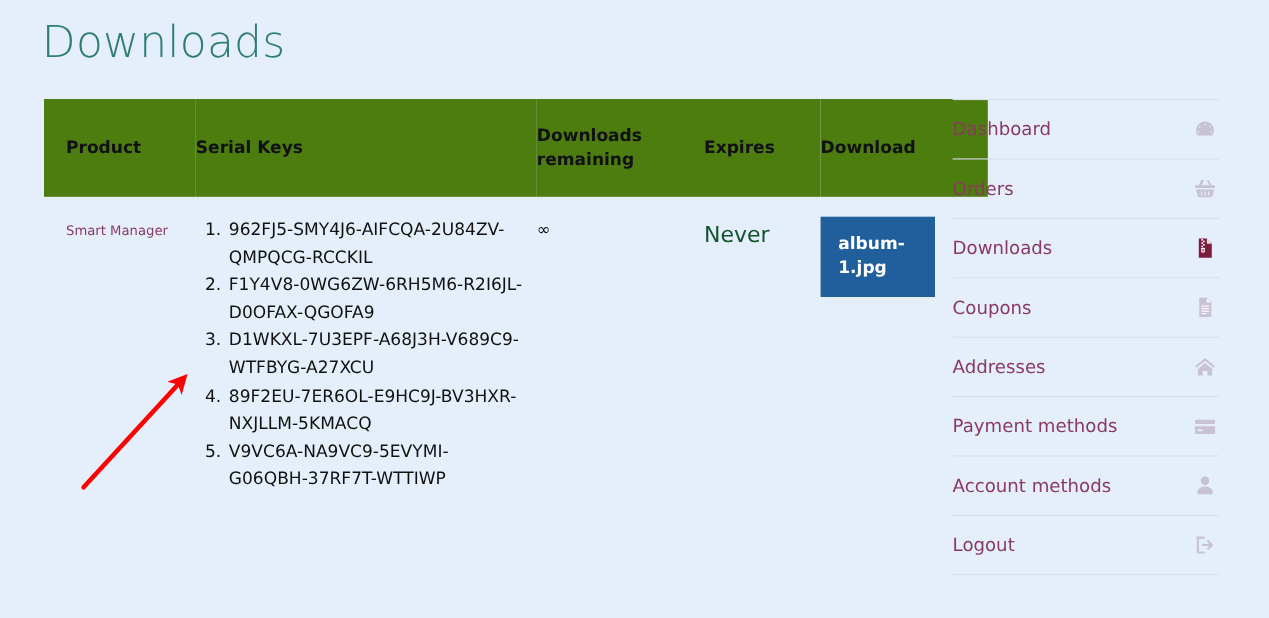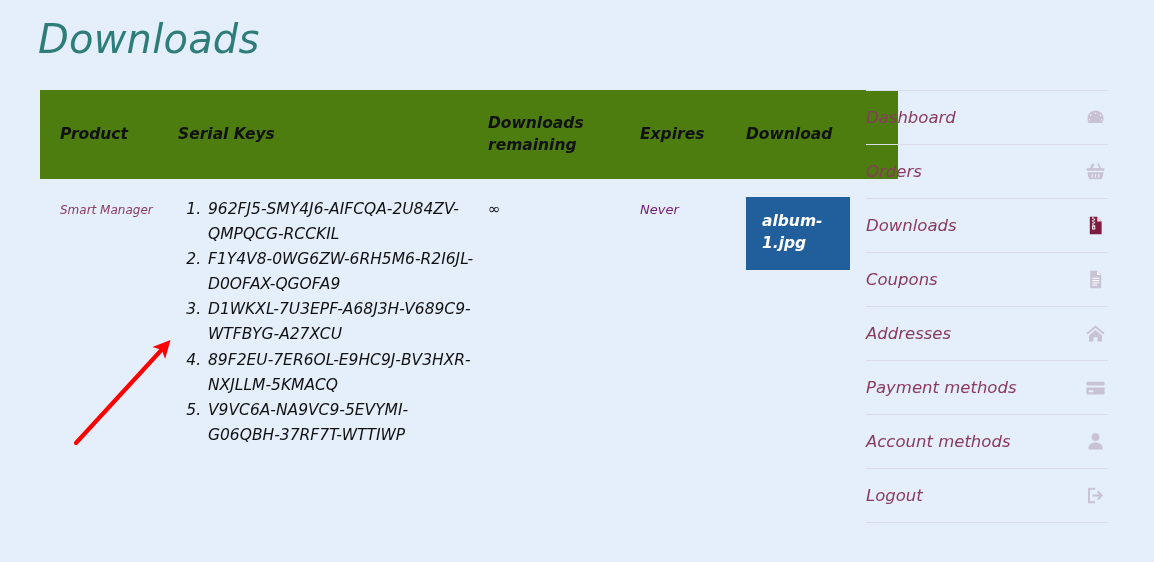--- a/index.html
+++ b/index.html
@@ -12,21 +12,20 @@
     background: #e4effb;
     font-family: "DejaVu Sans", "Liberation Sans", sans-serif;
     overflow: hidden;
     position: relative;
   }
 
   .page {
     position: relative;
     width: 1154px;
     height: 550px;
-    font-style: italic;
   }
 
   
   .page-title {
     position: absolute;
     left: 38px;
     top: 16px;
     font-size: 40px;
     font-weight: 300;
     color: #2e7d7b;
@@ -104,22 +103,22 @@
     word-break: break-word;
   }
 
   .remaining-val {
     font-size: 15px;
     color: #111111;
     line-height: 1.4;
   }
 
   .expires-val {
-    font-size: 13px;
-    color: #701a75;
+    font-size: 20px;
+    color: #14532d;
   }
 
   .download-btn {
     display: inline-block;
     background: #205e9c;
     color: #ffffff;
     font-size: 15.5px;
     font-weight: bold;
     line-height: 1.4;
     padding: 14px 16px 16px 16px;

